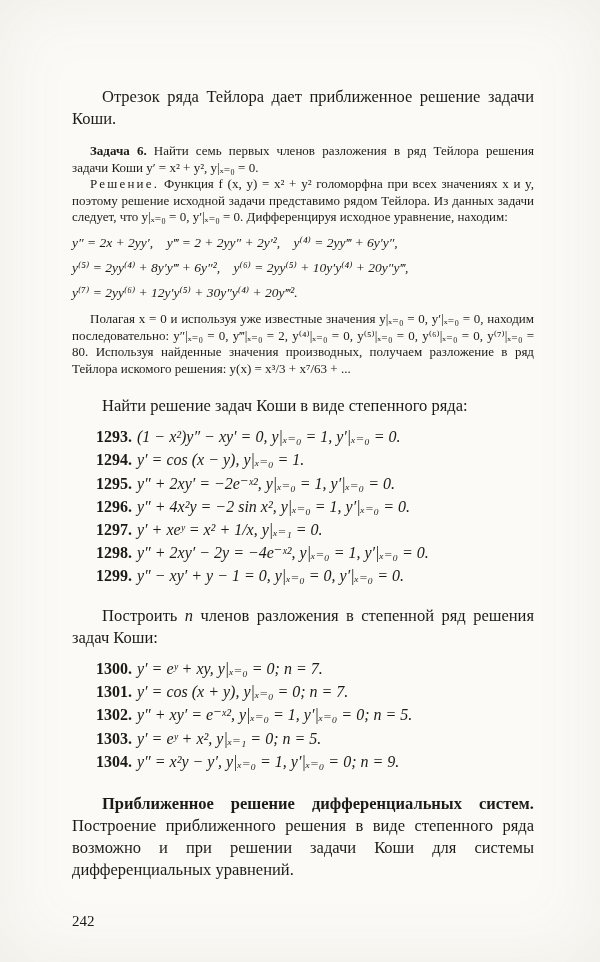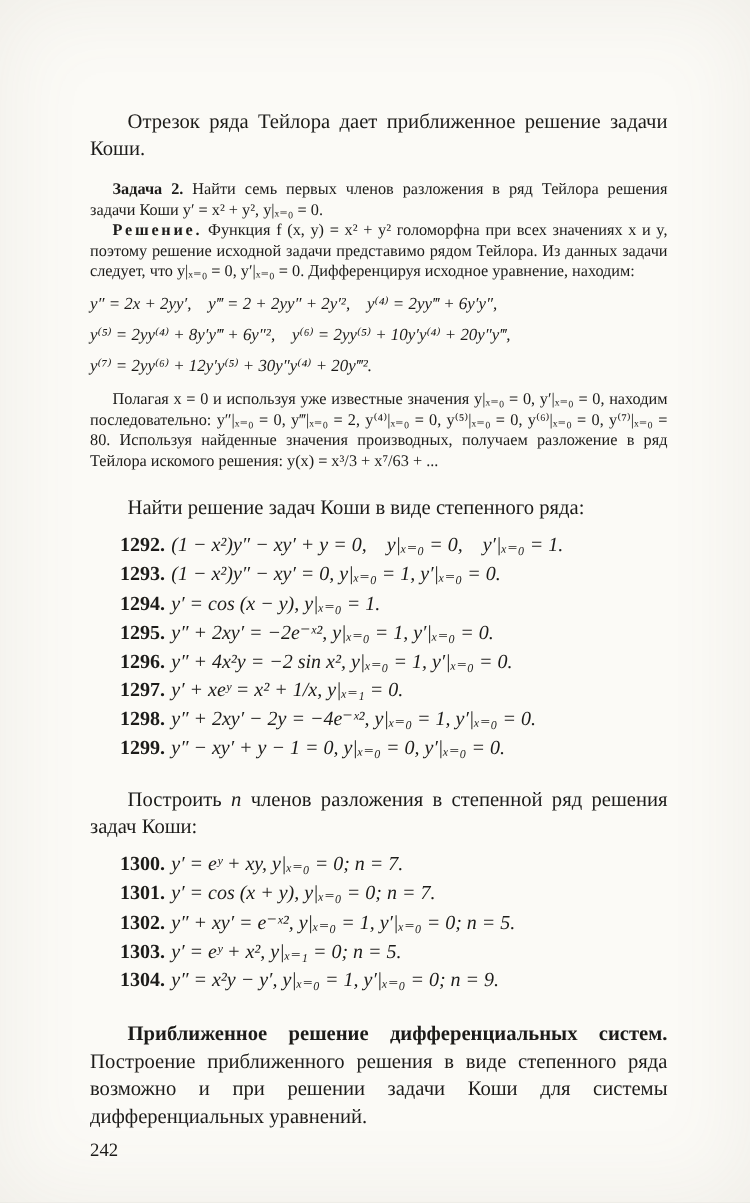--- a/index.html
+++ b/index.html
@@ -11,55 +11,54 @@
     box-shadow:inset 0 0 70px rgba(120,110,90,.09);
     overflow:hidden;
     padding-left:43px;
   }
   .content{position:absolute;left:72px;top:86px;width:462px;}
   p{margin:0;}
   .intro{font-size:16.5px;line-height:1.36;text-align:justify;text-indent:30px;margin-bottom:12px;}
   .example{font-size:13px;line-height:1.28;text-align:justify;}
   .example .ex-para{text-indent:18px;}
   .ex-label{font-weight:bold;}
-  .spaced{letter-spacing:2.2px;font-weight:bold;}
+  .spaced{letter-spacing:2.2px;}
   .formulas{text-align:left;font-style:italic;font-size:13.5px;line-height:1.85;margin:5px 0;}
   .section-heading{font-size:16.5px;line-height:1.32;text-indent:30px;margin-top:18px;text-align:justify;}
   .section-heading i{font-style:italic;}
   .problems{margin-top:8px;font-size:16px;line-height:1.45;}
   .problem{padding-left:24px;white-space:normal;}
   .problem .num{font-weight:bold;margin-right:5px;}
   .problem .eq{font-style:italic;}
   .closing{font-size:16.5px;line-height:1.33;text-align:justify;text-indent:30px;margin-top:20px;}
   .closing .lead{font-weight:bold;}
   .page-number{position:absolute;left:72px;bottom:32px;font-size:15px;}
 </style>
 </head>
 <body>
 
 <div class="page">
   <div class="content">
 
     <p class="intro">Отрезок ряда Тейлора дает приближенное решение задачи Коши.</p>
 
     <div class="example">
-      <p class="ex-para"><b class="ex-label">Задача 2.</b><span> Найти семь первых членов разложения в ряд Тейлора решения задачи Коши y′ = x² + y², y|ₓ₌₀ = 0.</span></p>
+      <p class="ex-para"><b class="ex-label">Задача 6.</b><span> Найти семь первых членов разложения в ряд Тейлора решения задачи Коши y′ = x² + y², y|ₓ₌₀ = 0.</span></p>
       <p class="ex-para"><span class="spaced">Решение.</span><span> Функция f (x, y) = x² + y² голоморфна при всех значениях x и y, поэтому решение исходной задачи представимо рядом Тейлора. Из данных задачи следует, что y|ₓ₌₀ = 0, y′|ₓ₌₀ = 0. Дифференцируя исходное уравнение, находим:</span></p>
       <div class="formulas">
         <div class="formula-line">y″ = 2x + 2yy′, y‴ = 2 + 2yy″ + 2y′², y⁽⁴⁾ = 2yy‴ + 6y′y″,</div>
         <div class="formula-line">y⁽⁵⁾ = 2yy⁽⁴⁾ + 8y′y‴ + 6y″², y⁽⁶⁾ = 2yy⁽⁵⁾ + 10y′y⁽⁴⁾ + 20y″y‴,</div>
         <div class="formula-line">y⁽⁷⁾ = 2yy⁽⁶⁾ + 12y′y⁽⁵⁾ + 30y″y⁽⁴⁾ + 20y‴².</div>
       </div>
       <p class="ex-para">Полагая x = 0 и используя уже известные значения y|ₓ₌₀ = 0, y′|ₓ₌₀ = 0, находим последовательно: y″|ₓ₌₀ = 0, y‴|ₓ₌₀ = 2, y⁽⁴⁾|ₓ₌₀ = 0, y⁽⁵⁾|ₓ₌₀ = 0, y⁽⁶⁾|ₓ₌₀ = 0, y⁽⁷⁾|ₓ₌₀ = 80. Используя найденные значения производных, получаем разложение в ряд Тейлора искомого решения: y(x) = x³/3 + x⁷/63 + ...</p>
     </div>
 
     <p class="section-heading">Найти решение задач Коши в виде степенного ряда:</p>
 
     <div class="problems">
-      <div class="problem"><b class="num">1292.</b><span class="eq">(1 − x²)y″ − xy′ + y = 0, y|ₓ₌₀ = 0, y′|ₓ₌₀ = 1.</span></div>
       <div class="problem"><b class="num">1293.</b><span class="eq">(1 − x²)y″ − xy′ = 0, y|ₓ₌₀ = 1, y′|ₓ₌₀ = 0.</span></div>
       <div class="problem"><b class="num">1294.</b><span class="eq">y′ = cos (x − y), y|ₓ₌₀ = 1.</span></div>
       <div class="problem"><b class="num">1295.</b><span class="eq">y″ + 2xy′ = −2e⁻ˣ², y|ₓ₌₀ = 1, y′|ₓ₌₀ = 0.</span></div>
       <div class="problem"><b class="num">1296.</b><span class="eq">y″ + 4x²y = −2 sin x², y|ₓ₌₀ = 1, y′|ₓ₌₀ = 0.</span></div>
       <div class="problem"><b class="num">1297.</b><span class="eq">y′ + xeʸ = x² + 1/x, y|ₓ₌₁ = 0.</span></div>
       <div class="problem"><b class="num">1298.</b><span class="eq">y″ + 2xy′ − 2y = −4e⁻ˣ², y|ₓ₌₀ = 1, y′|ₓ₌₀ = 0.</span></div>
       <div class="problem"><b class="num">1299.</b><span class="eq">y″ − xy′ + y − 1 = 0, y|ₓ₌₀ = 0, y′|ₓ₌₀ = 0.</span></div>
     </div>
 
     <p class="section-heading"><span>Построить </span><i>n</i><span> членов разложения в степенной ряд решения задач Коши:</span></p>

